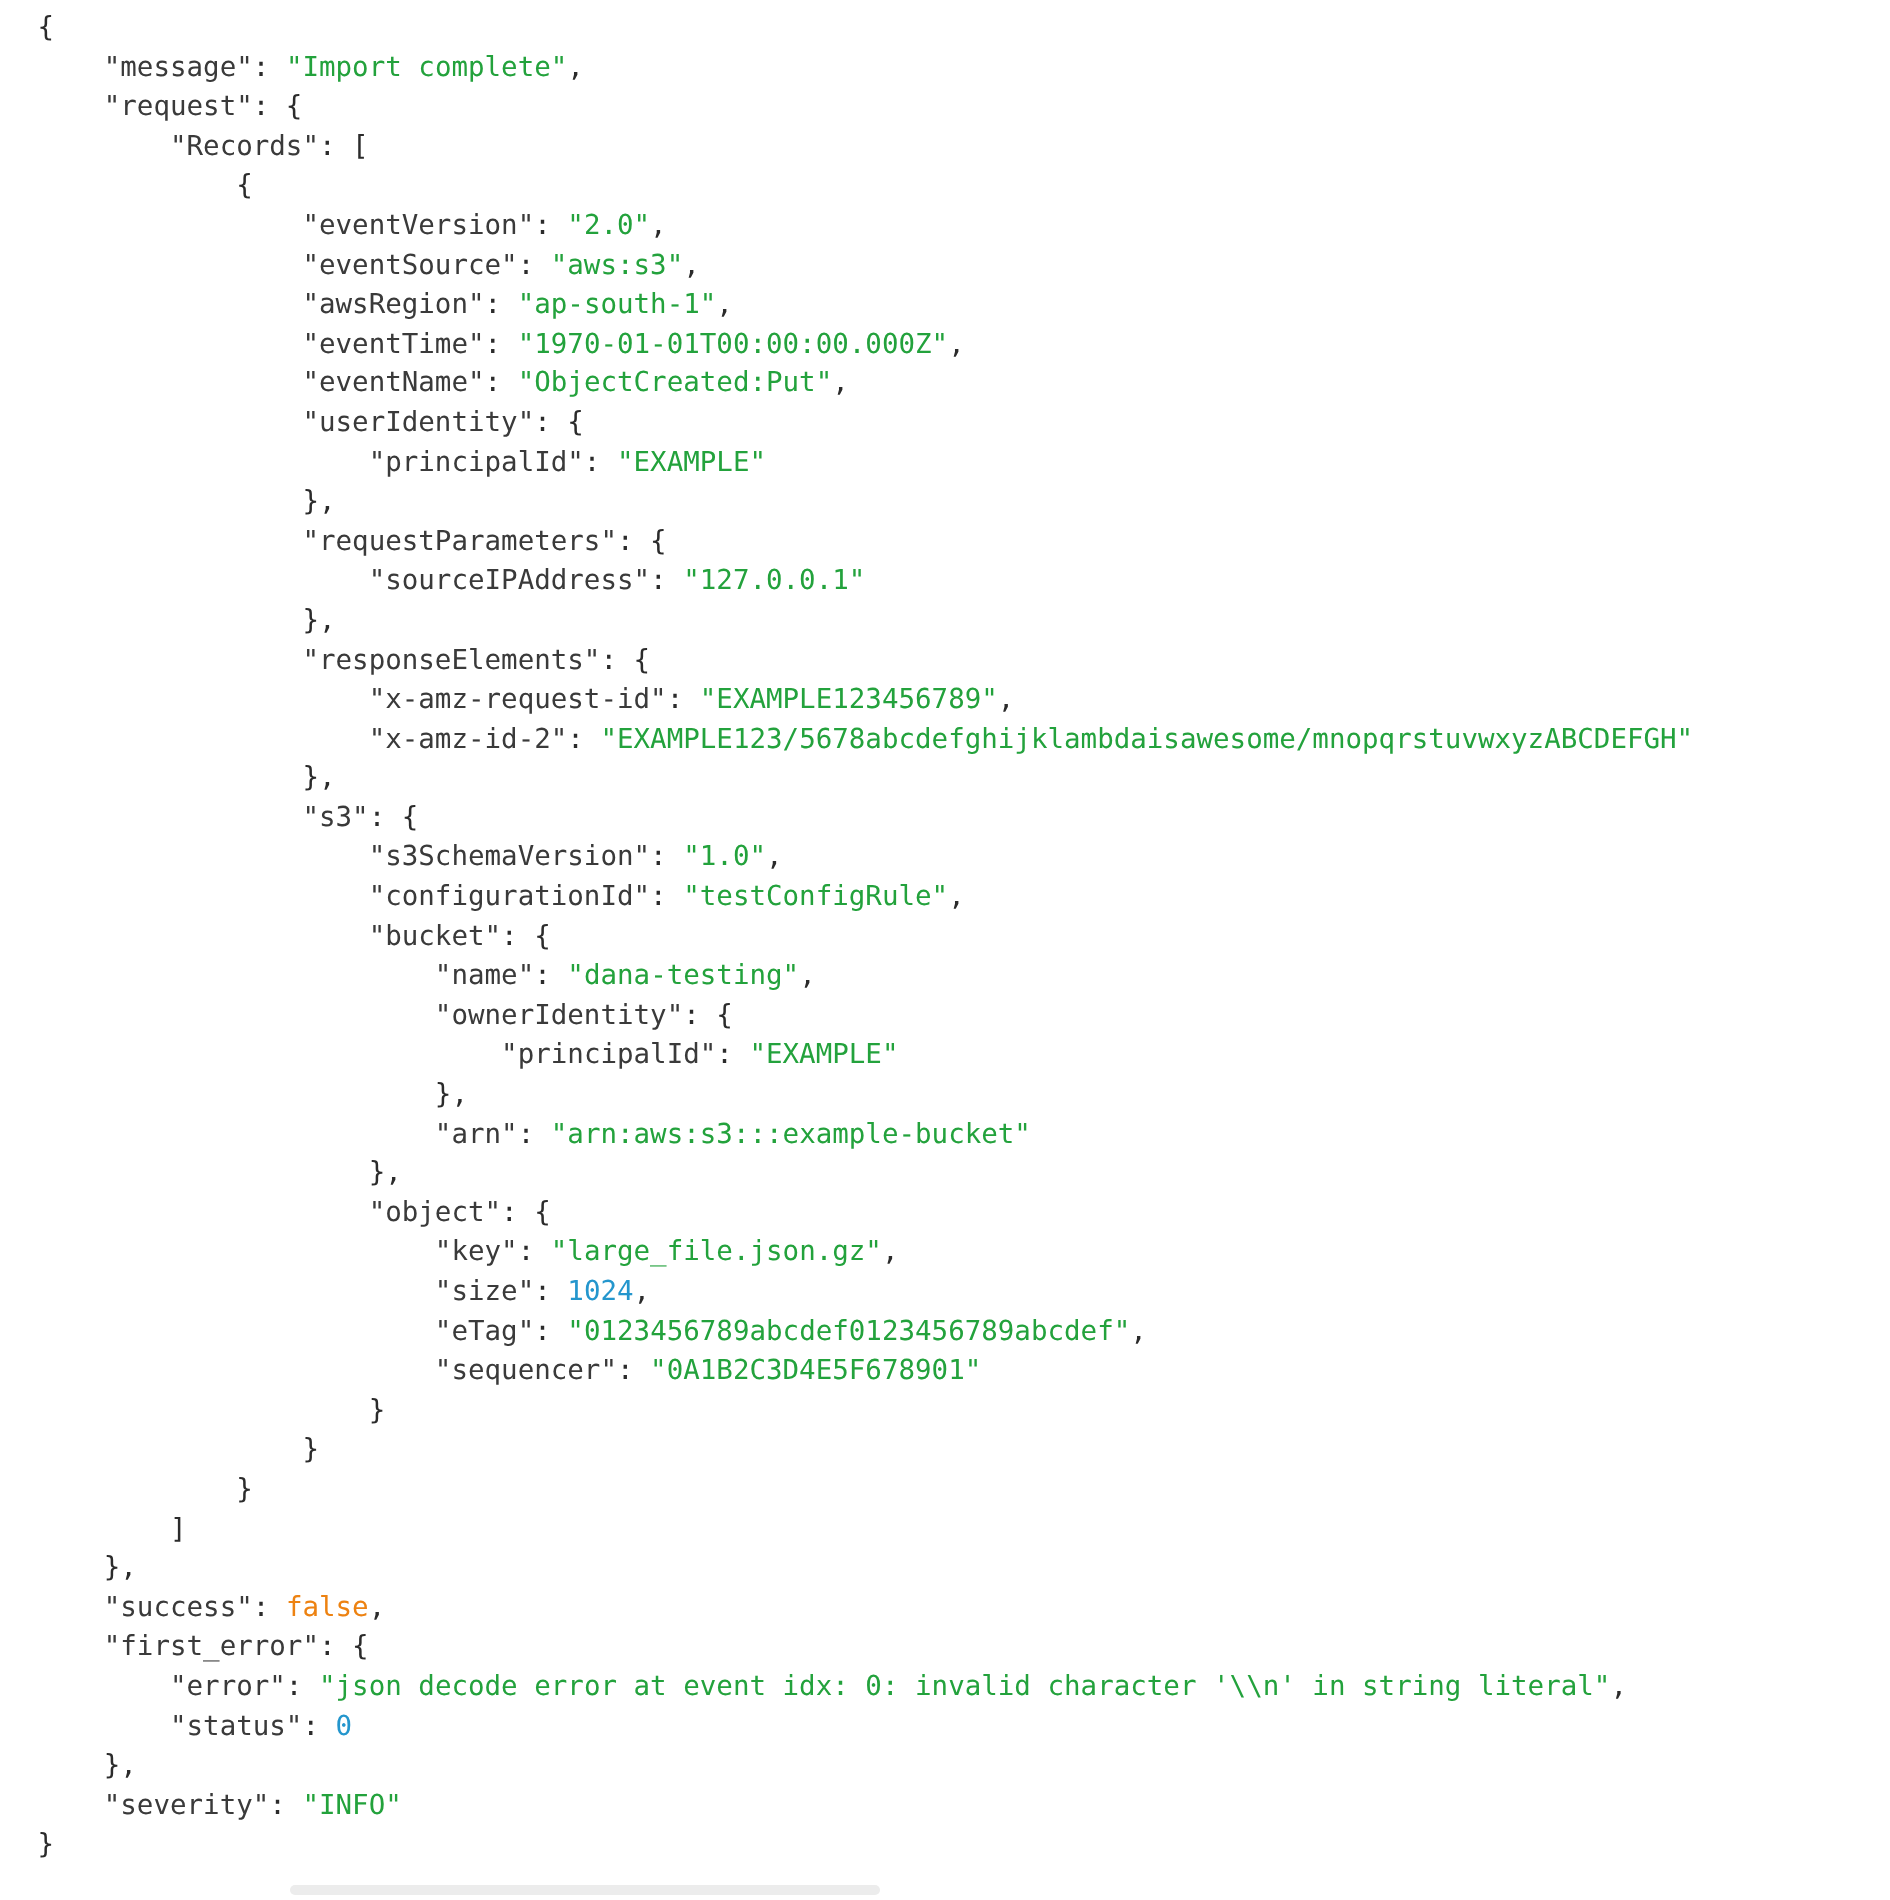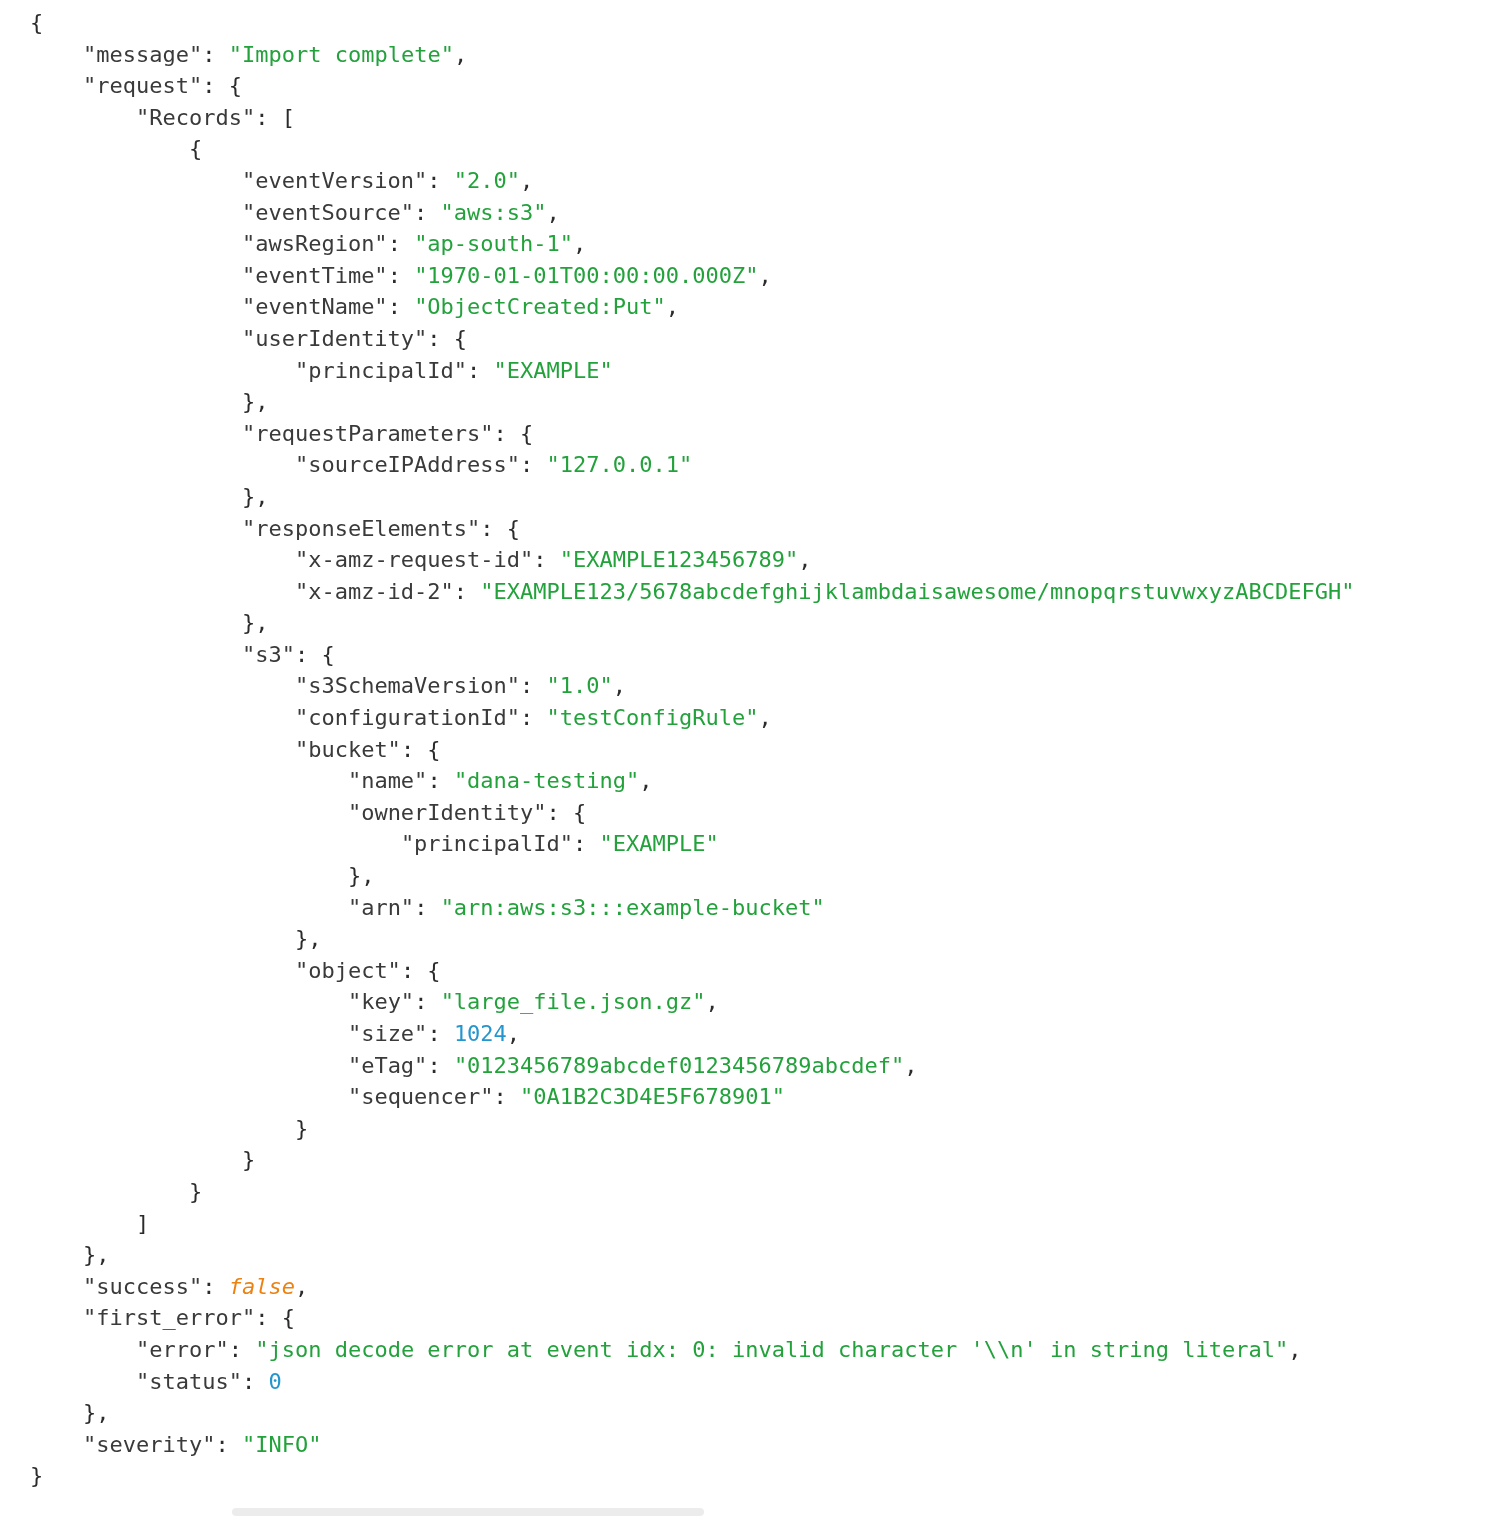--- a/index.html
+++ b/index.html
@@ -23,21 +23,21 @@
     font-size: 22px;
     line-height: 31.6px;
     white-space: pre;
     color: var(--punct, #2b2b2b);
   }
   .line { white-space: pre; }
   .tok-k { color: var(--key, #3a3a3a); }
   .tok-p { color: var(--punct, #2b2b2b); }
   .tok-s { color: var(--string, #23a23c); }
   .tok-n { color: var(--number, #2496cd); text-align: center; }
-  .tok-b { color: var(--boolean, #ed8211); font-style: italic; }
+  .tok-b { color: var(--boolean, #ed8211); }
   .h-scrollbar {
     position: absolute;
     left: 232px;
     bottom: 4px;
     width: 472px;
     height: 8px;
     border-radius: 4px;
     background: #ececec;
   }
 </style>

